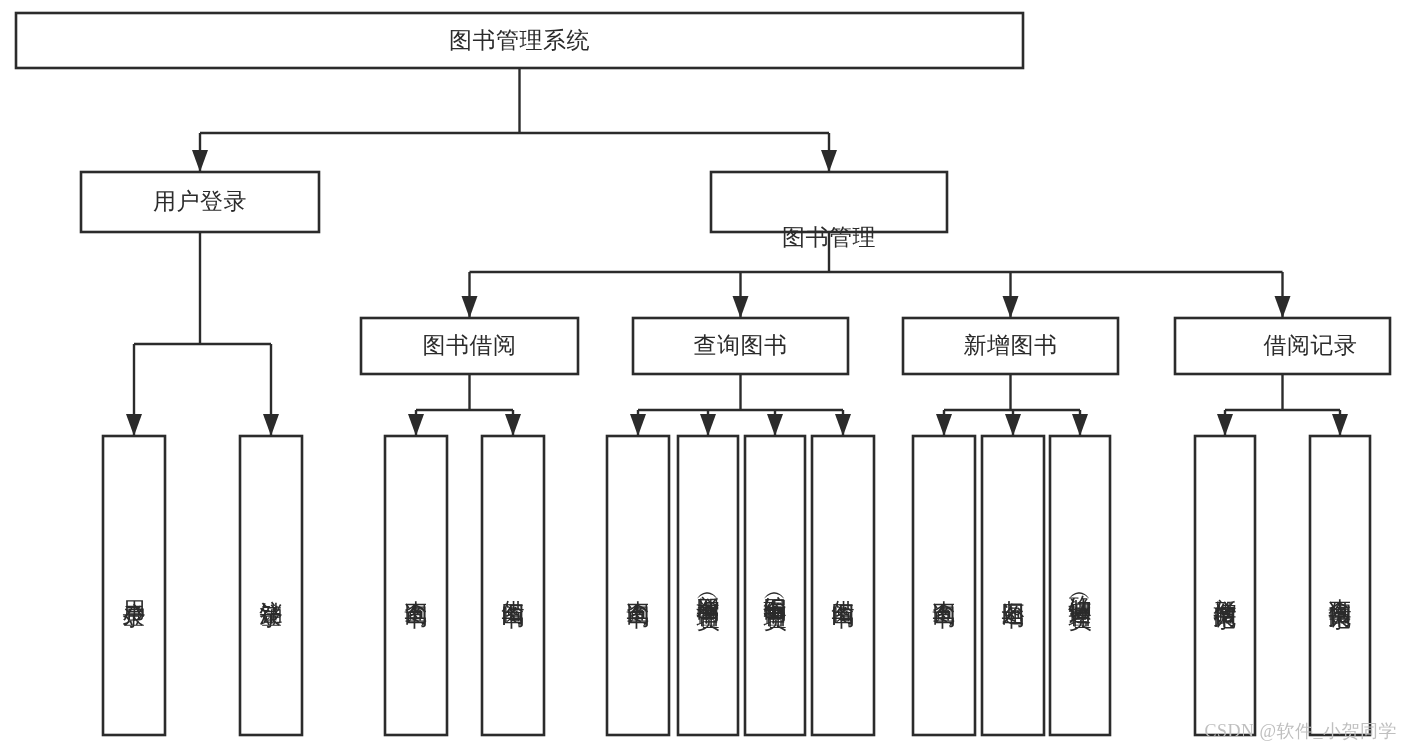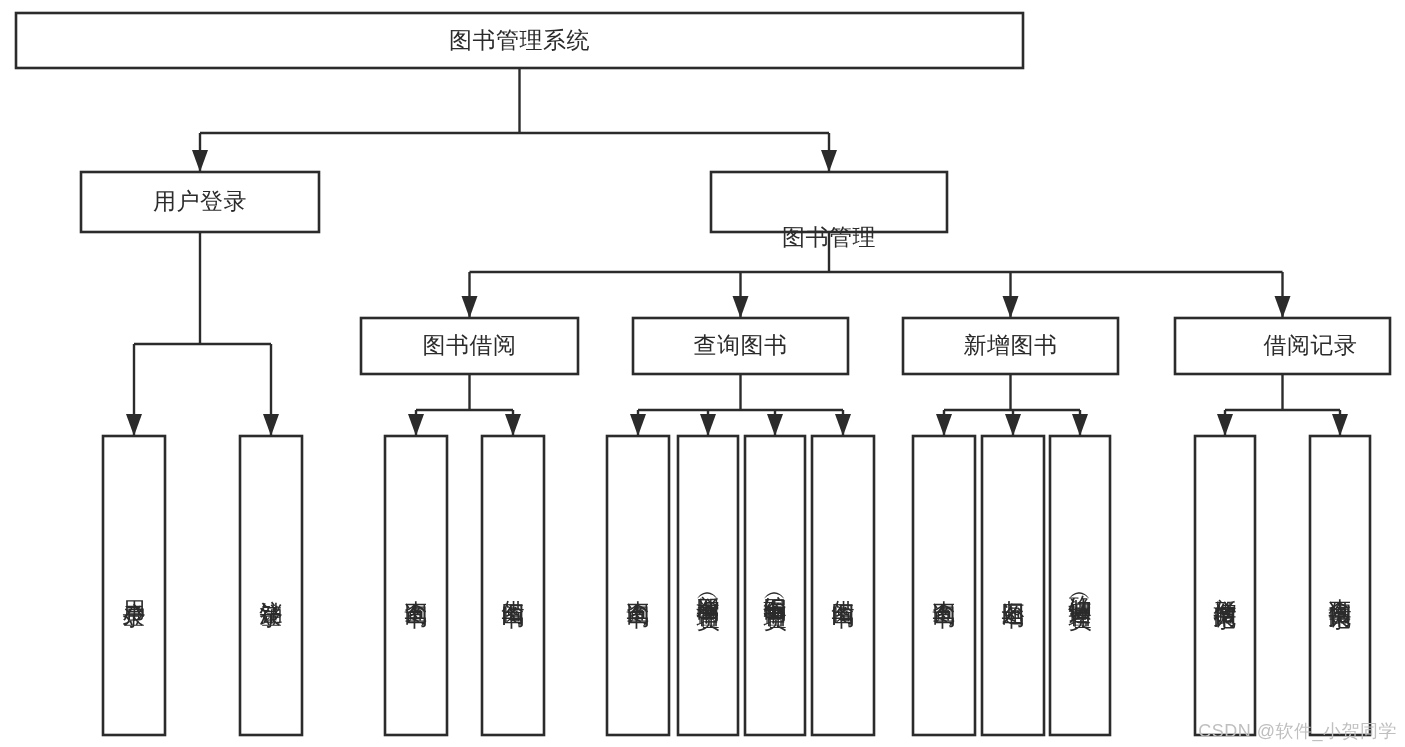--- a/index.html
+++ b/index.html
@@ -64,21 +64,21 @@
     letter-spacing: 2px;
     align-items: center;
     justify-content: center;
   }
   .watermark {
     position: absolute;
     right: 8px;
     bottom: 4px;
     font-size: 18px;
     color: #bfbfbf;
-    font-family: Liberation Sans, sans-serif;
+    font-family: Liberation Serif, serif;
     white-space: nowrap;
     letter-spacing: 0.5px;
   }
 </style>
 </head>
 <body>
 
 <div id="diagram-root">
 
   <svg id="diagram-svg" viewBox="0 0 1405 747">

